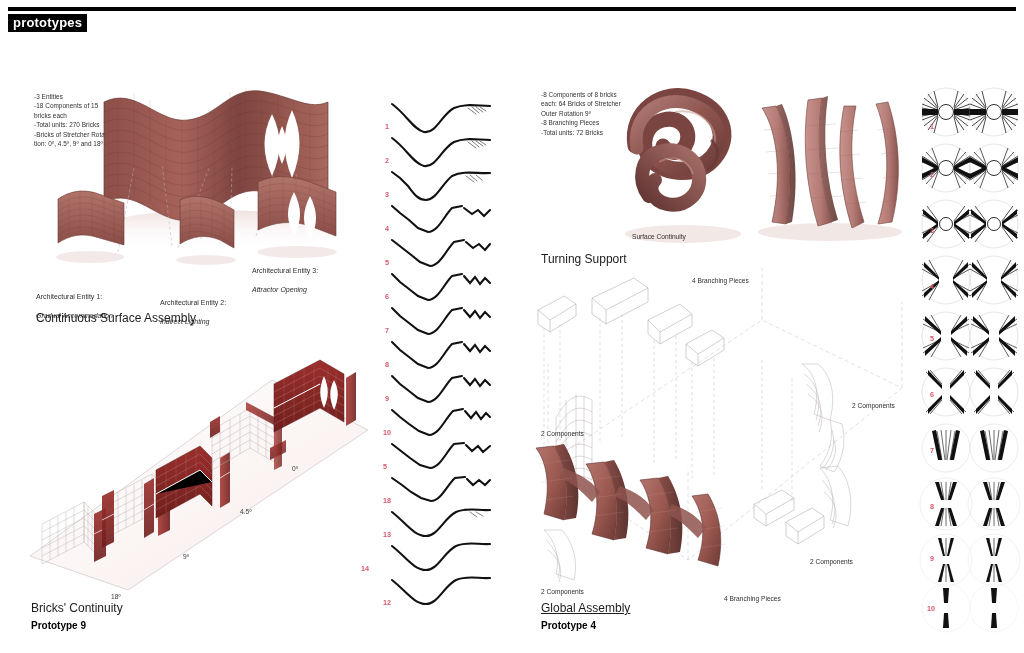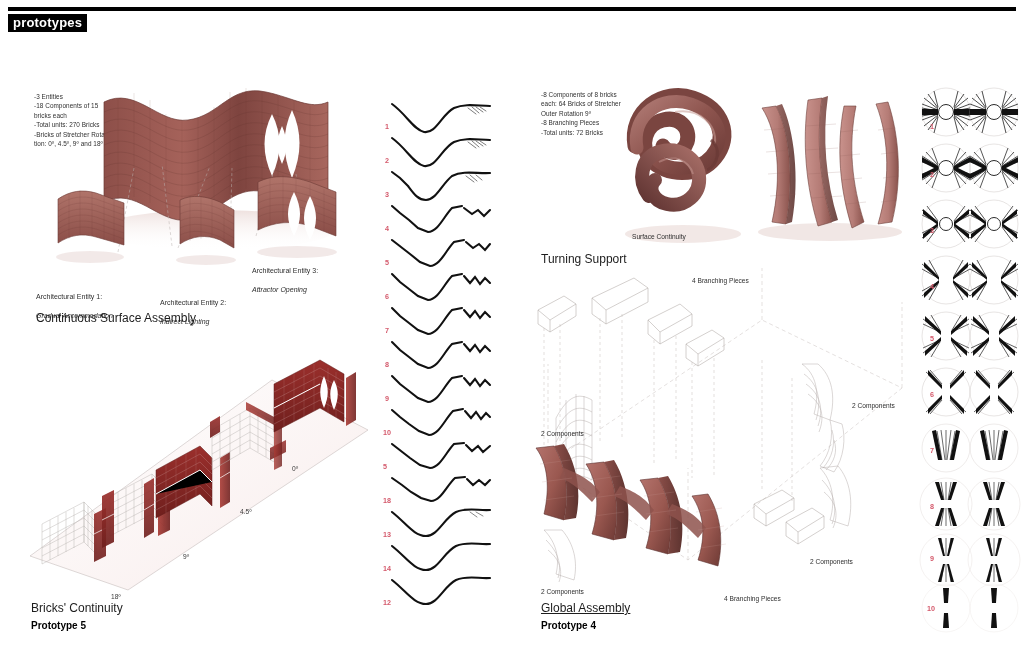--- a/index.html
+++ b/index.html
@@ -313,21 +313,21 @@
       <path d="M322,60 L332,54 L332,102 L322,108 Z" fill="url(#redsolid2)" opacity=".9"></path>
     </svg>
   </div>
 
   <div class="txt angle" style="left:292px;top:465px;">0º</div>
   <div class="txt angle" style="left:240px;top:508px;">4.5º</div>
   <div class="txt angle" style="left:183px;top:553px;">9º</div>
   <div class="txt angle" style="left:111px;top:593px;">18º</div>
 
   <div class="txt section" style="left:31px;top:601px;">Bricks' Continuity</div>
-  <div class="txt proto" style="left:31px;top:620px;">Prototype 5</div>
+  <div class="txt proto" style="left:31px;top:620px;">Prototype 9</div>
 
   <div class="panel" style="left:380px;top:86px;">
     <svg width="120" height="535" viewBox="0 0 120 535">
       <g fill="none" stroke="#111" stroke-width="2.1" stroke-linecap="round">
 
         <path d="M12,18 C26,28 34,44 44,46 C56,48 62,28 74,22 C86,17 98,20 110,20"></path>
         <g stroke-width="1" opacity=".55">
           <path d="M88,22 L96,28 M92,21 L99,27 M96,21 L103,26 M100,21 L106,25"></path>
         </g>
 
@@ -386,21 +386,21 @@
   <div class="txt num" style="left:385px;top:224px;">4</div>
   <div class="txt num" style="left:385px;top:258px;">5</div>
   <div class="txt num" style="left:385px;top:292px;">6</div>
   <div class="txt num" style="left:385px;top:326px;">7</div>
   <div class="txt num" style="left:385px;top:360px;">8</div>
   <div class="txt num" style="left:385px;top:394px;">9</div>
   <div class="txt num" style="left:383px;top:428px;">10</div>
   <div class="txt num" style="left:383px;top:462px;">5</div>
   <div class="txt num" style="left:383px;top:496px;">18</div>
   <div class="txt num" style="left:383px;top:530px;">13</div>
-  <div class="txt num" style="left:383px;top:564px;">14</div>
+  <div class="txt num" style="left:361px;top:564px;">14</div>
   <div class="txt num" style="left:383px;top:598px;">12</div>
 
   <div class="txt spec" style="left:541px;top:90px;width:96px;">-8 Components of 8 bricks
 each: 64 Bricks of Stretcher
 Outer Rotation 9º
 -8 Branching Pieces
 -Total units: 72 Bricks</div>
 
   <div class="panel" style="left:615px;top:84px;">
     <svg width="135" height="165" viewBox="0 0 135 165">

